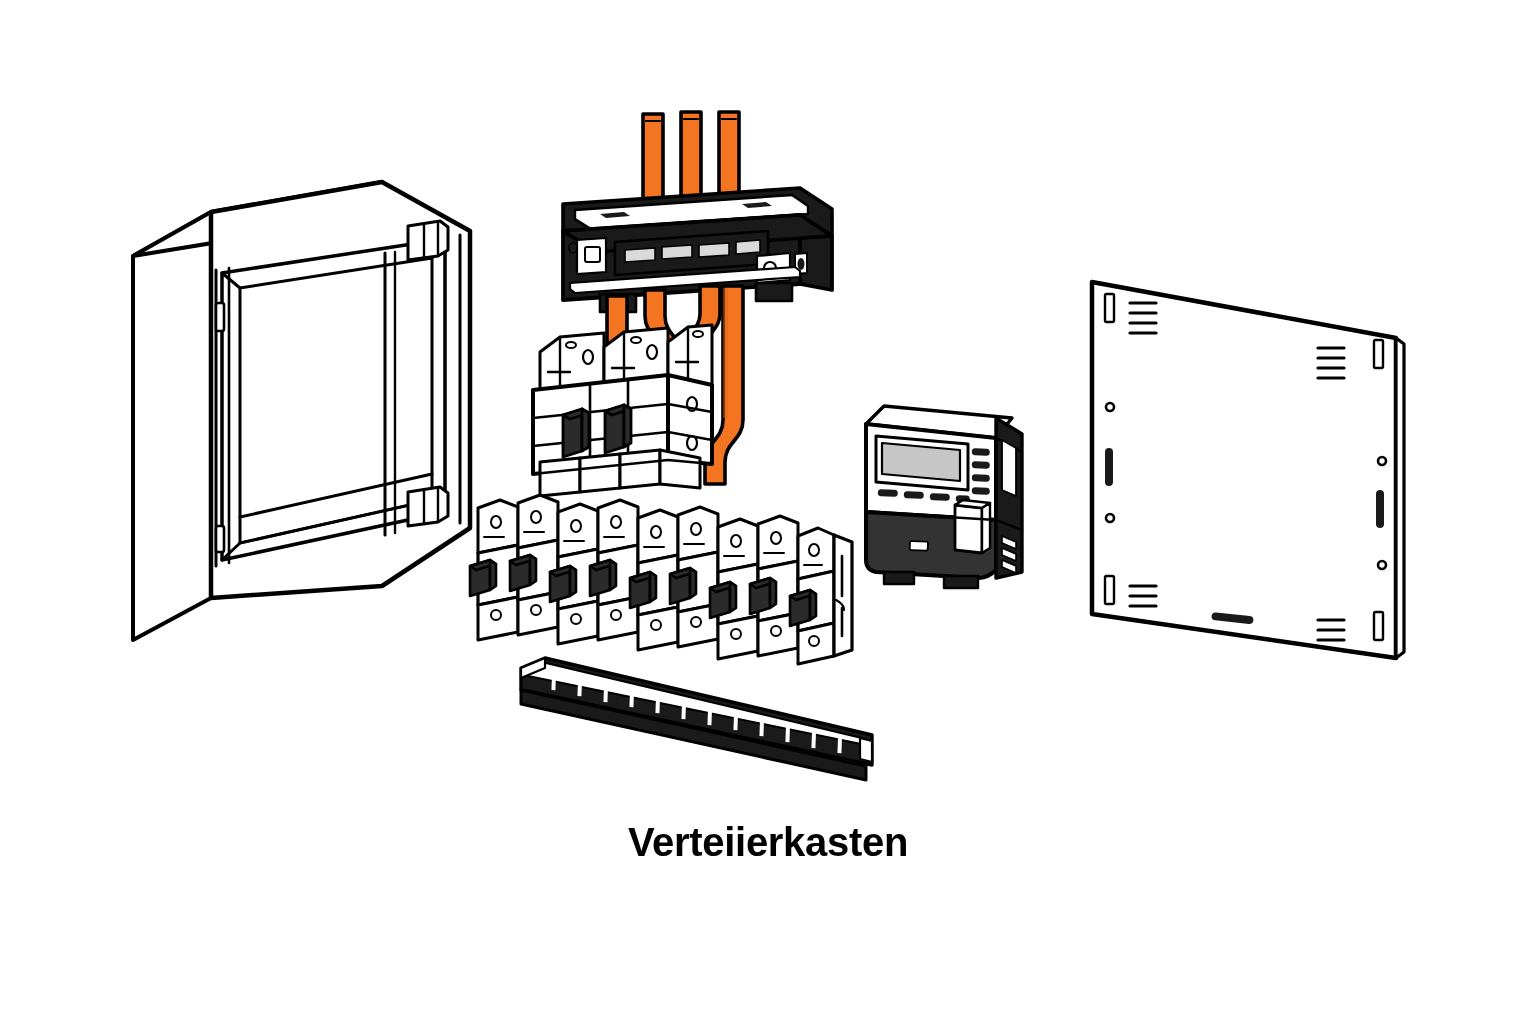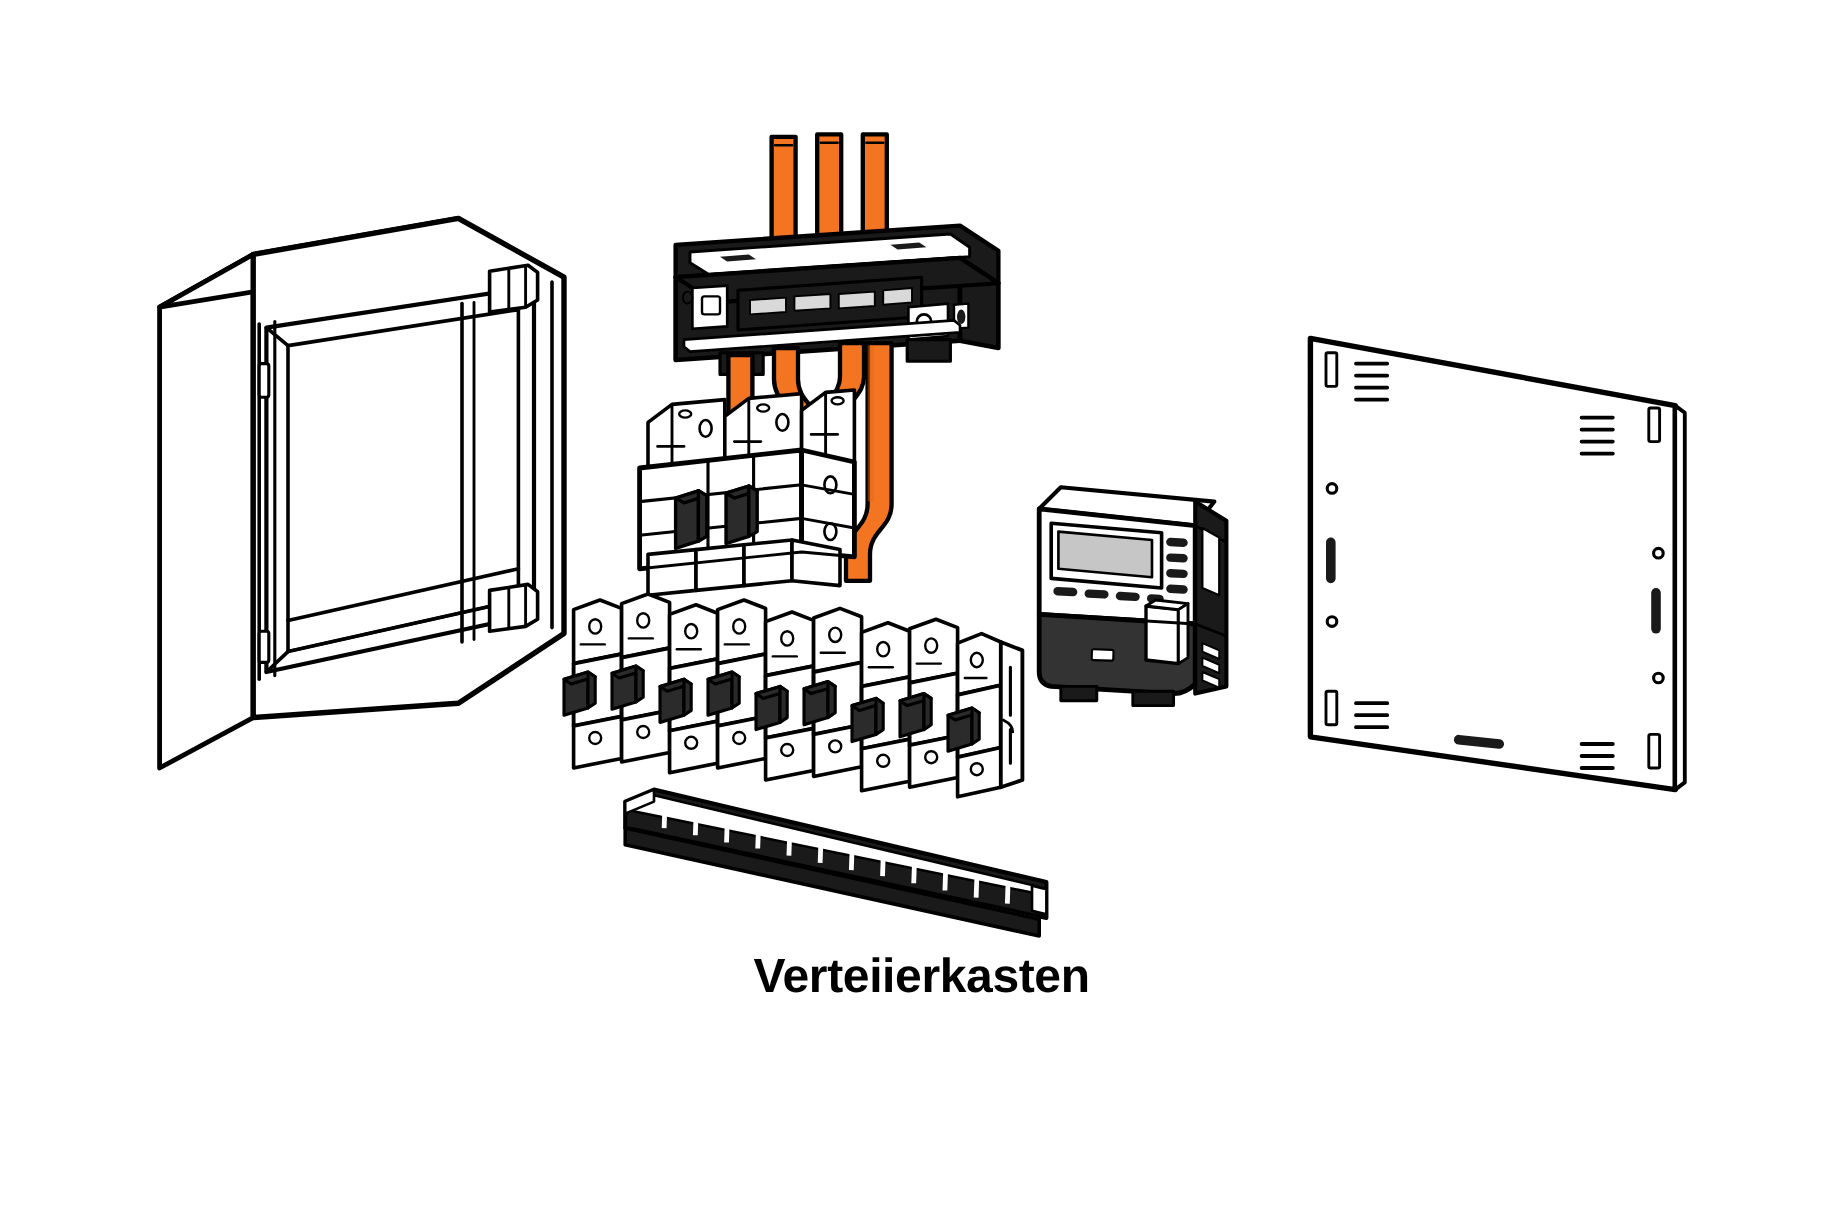--- a/index.html
+++ b/index.html
@@ -19,21 +19,21 @@
   #artboard {
     position: absolute;
     left: 0;
     top: 0;
     width: 1536px;
     height: 1024px;
   }
   .caption {
     position: absolute;
     left: 0;
-    top: 792px;
+    top: 820px;
     width: 1536px;
     text-align: center;
     font-family: "Liberation Sans", "DejaVu Sans", sans-serif;
     font-size: 40px;
     font-weight: bold;
     letter-spacing: -0.3px;
     color: #000000;
     user-select: none;
   }
   svg { display:block; }

